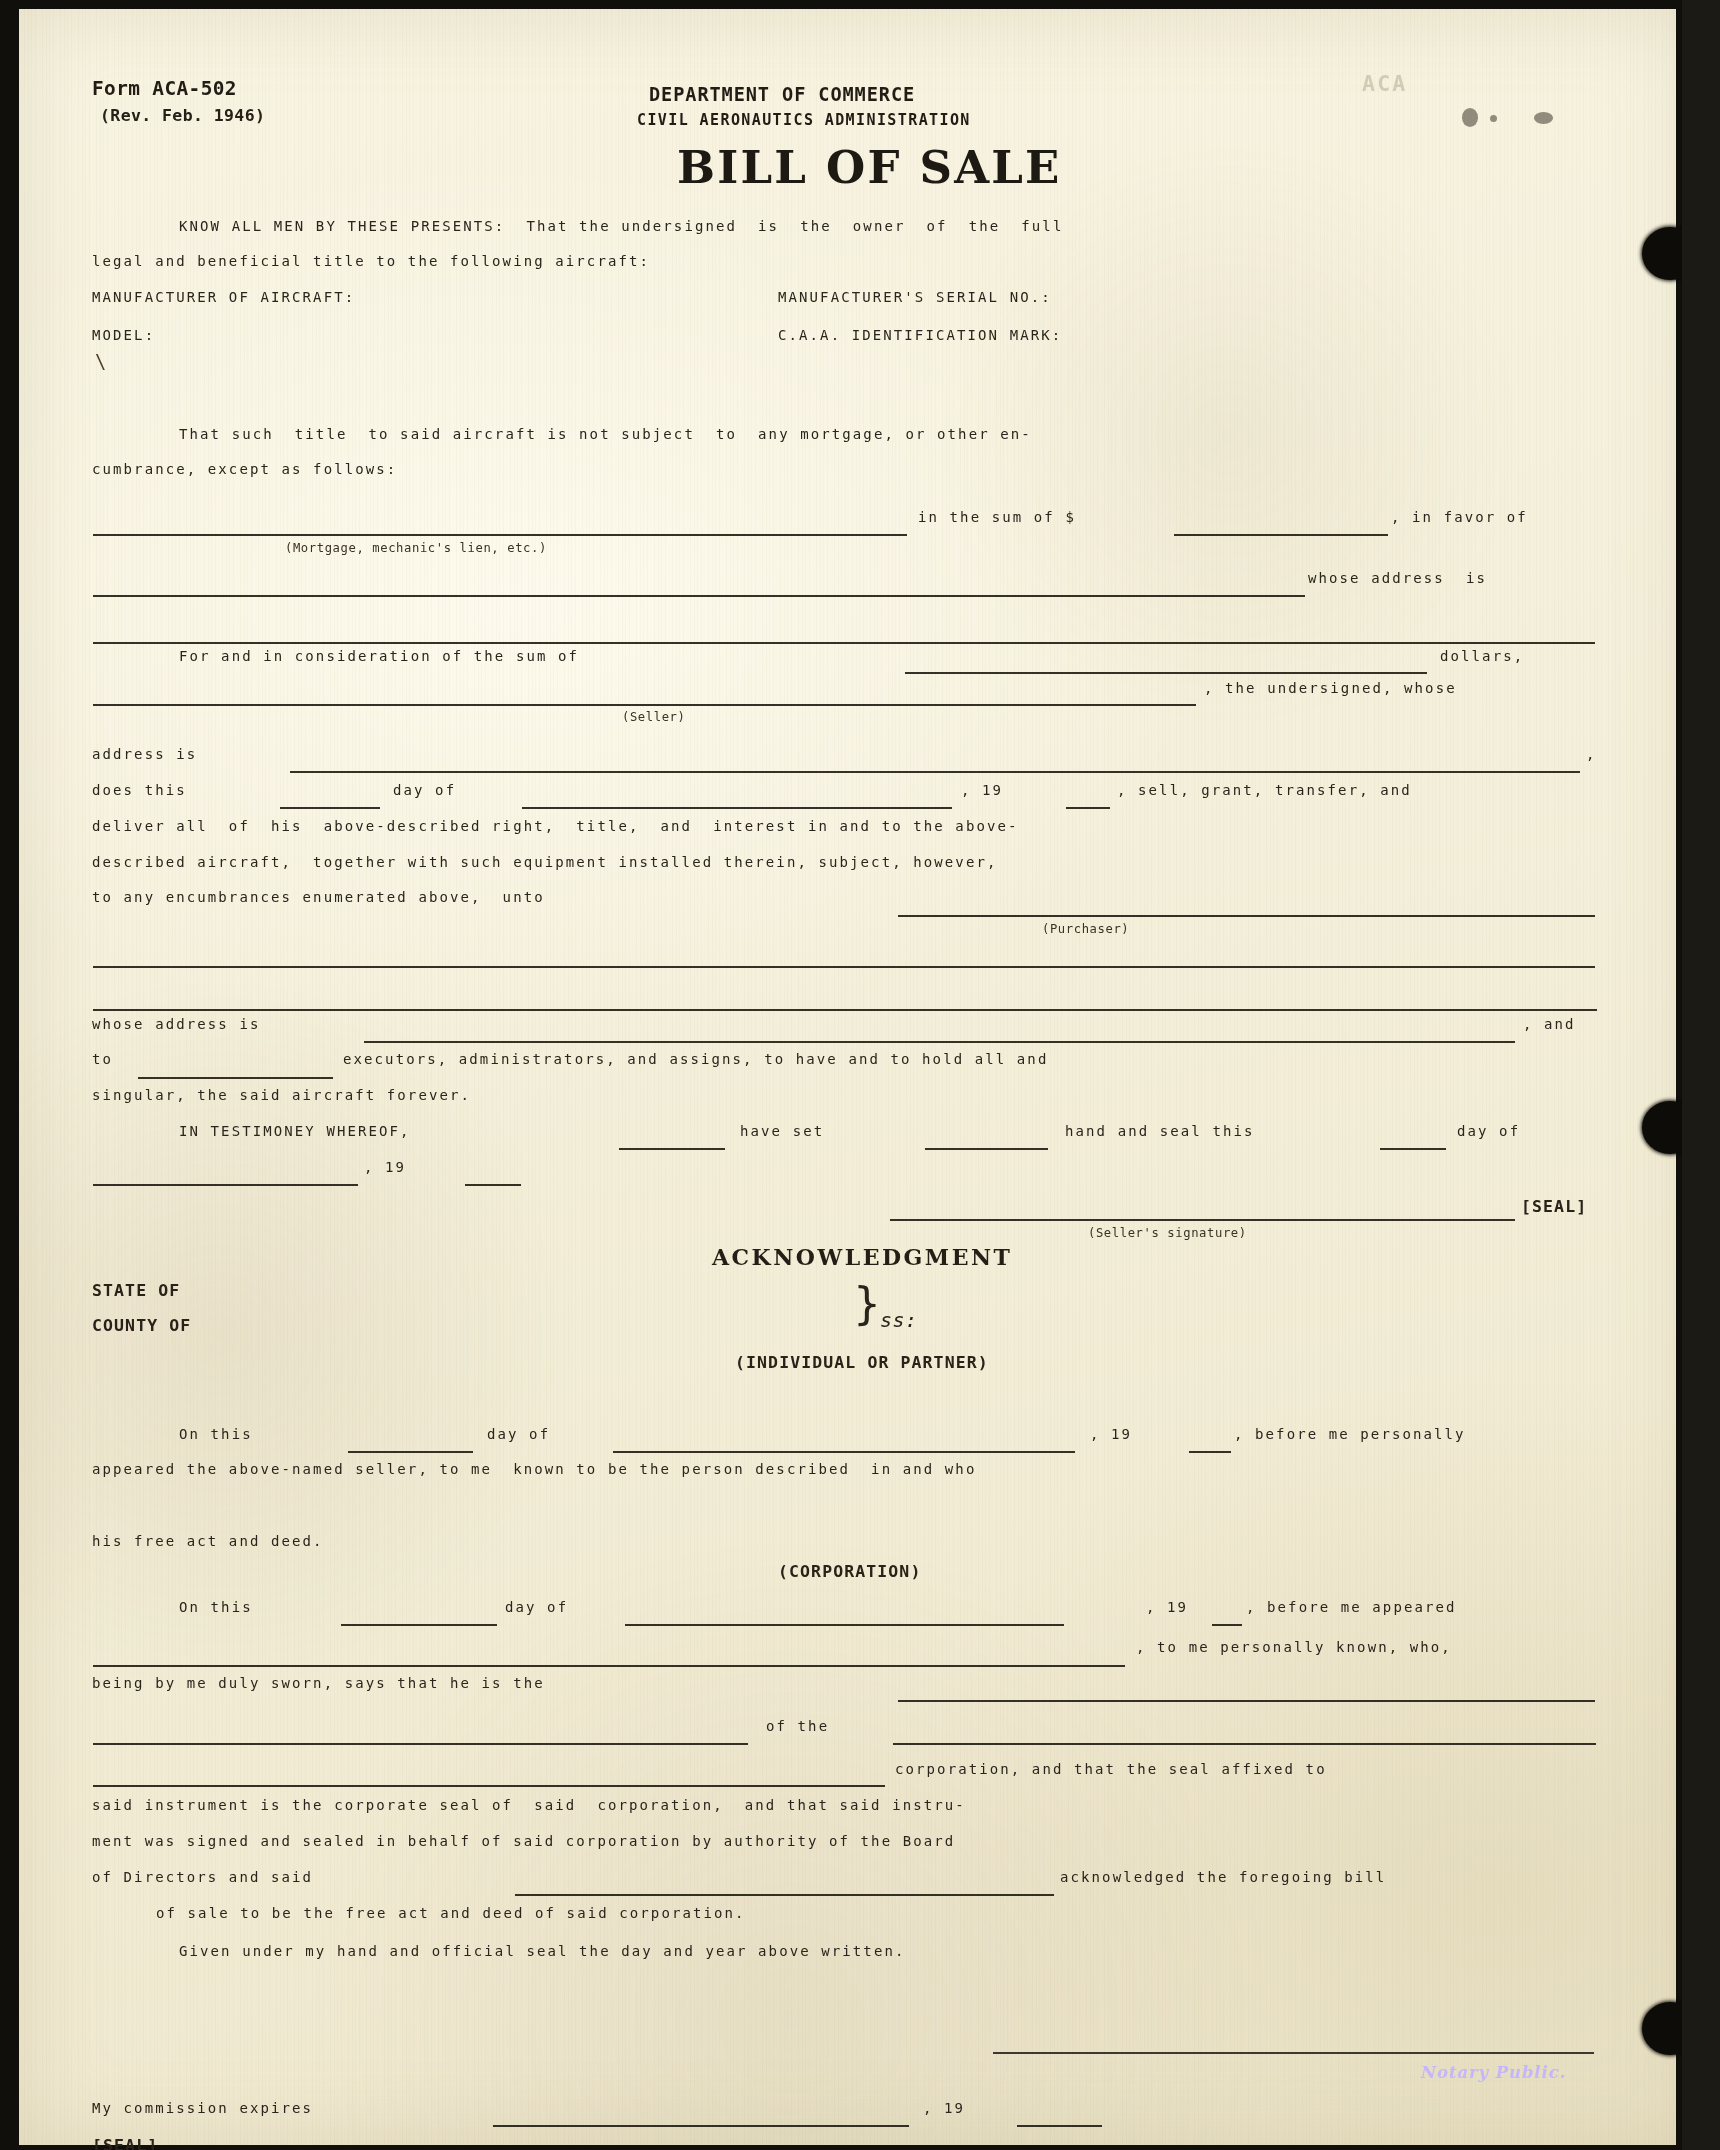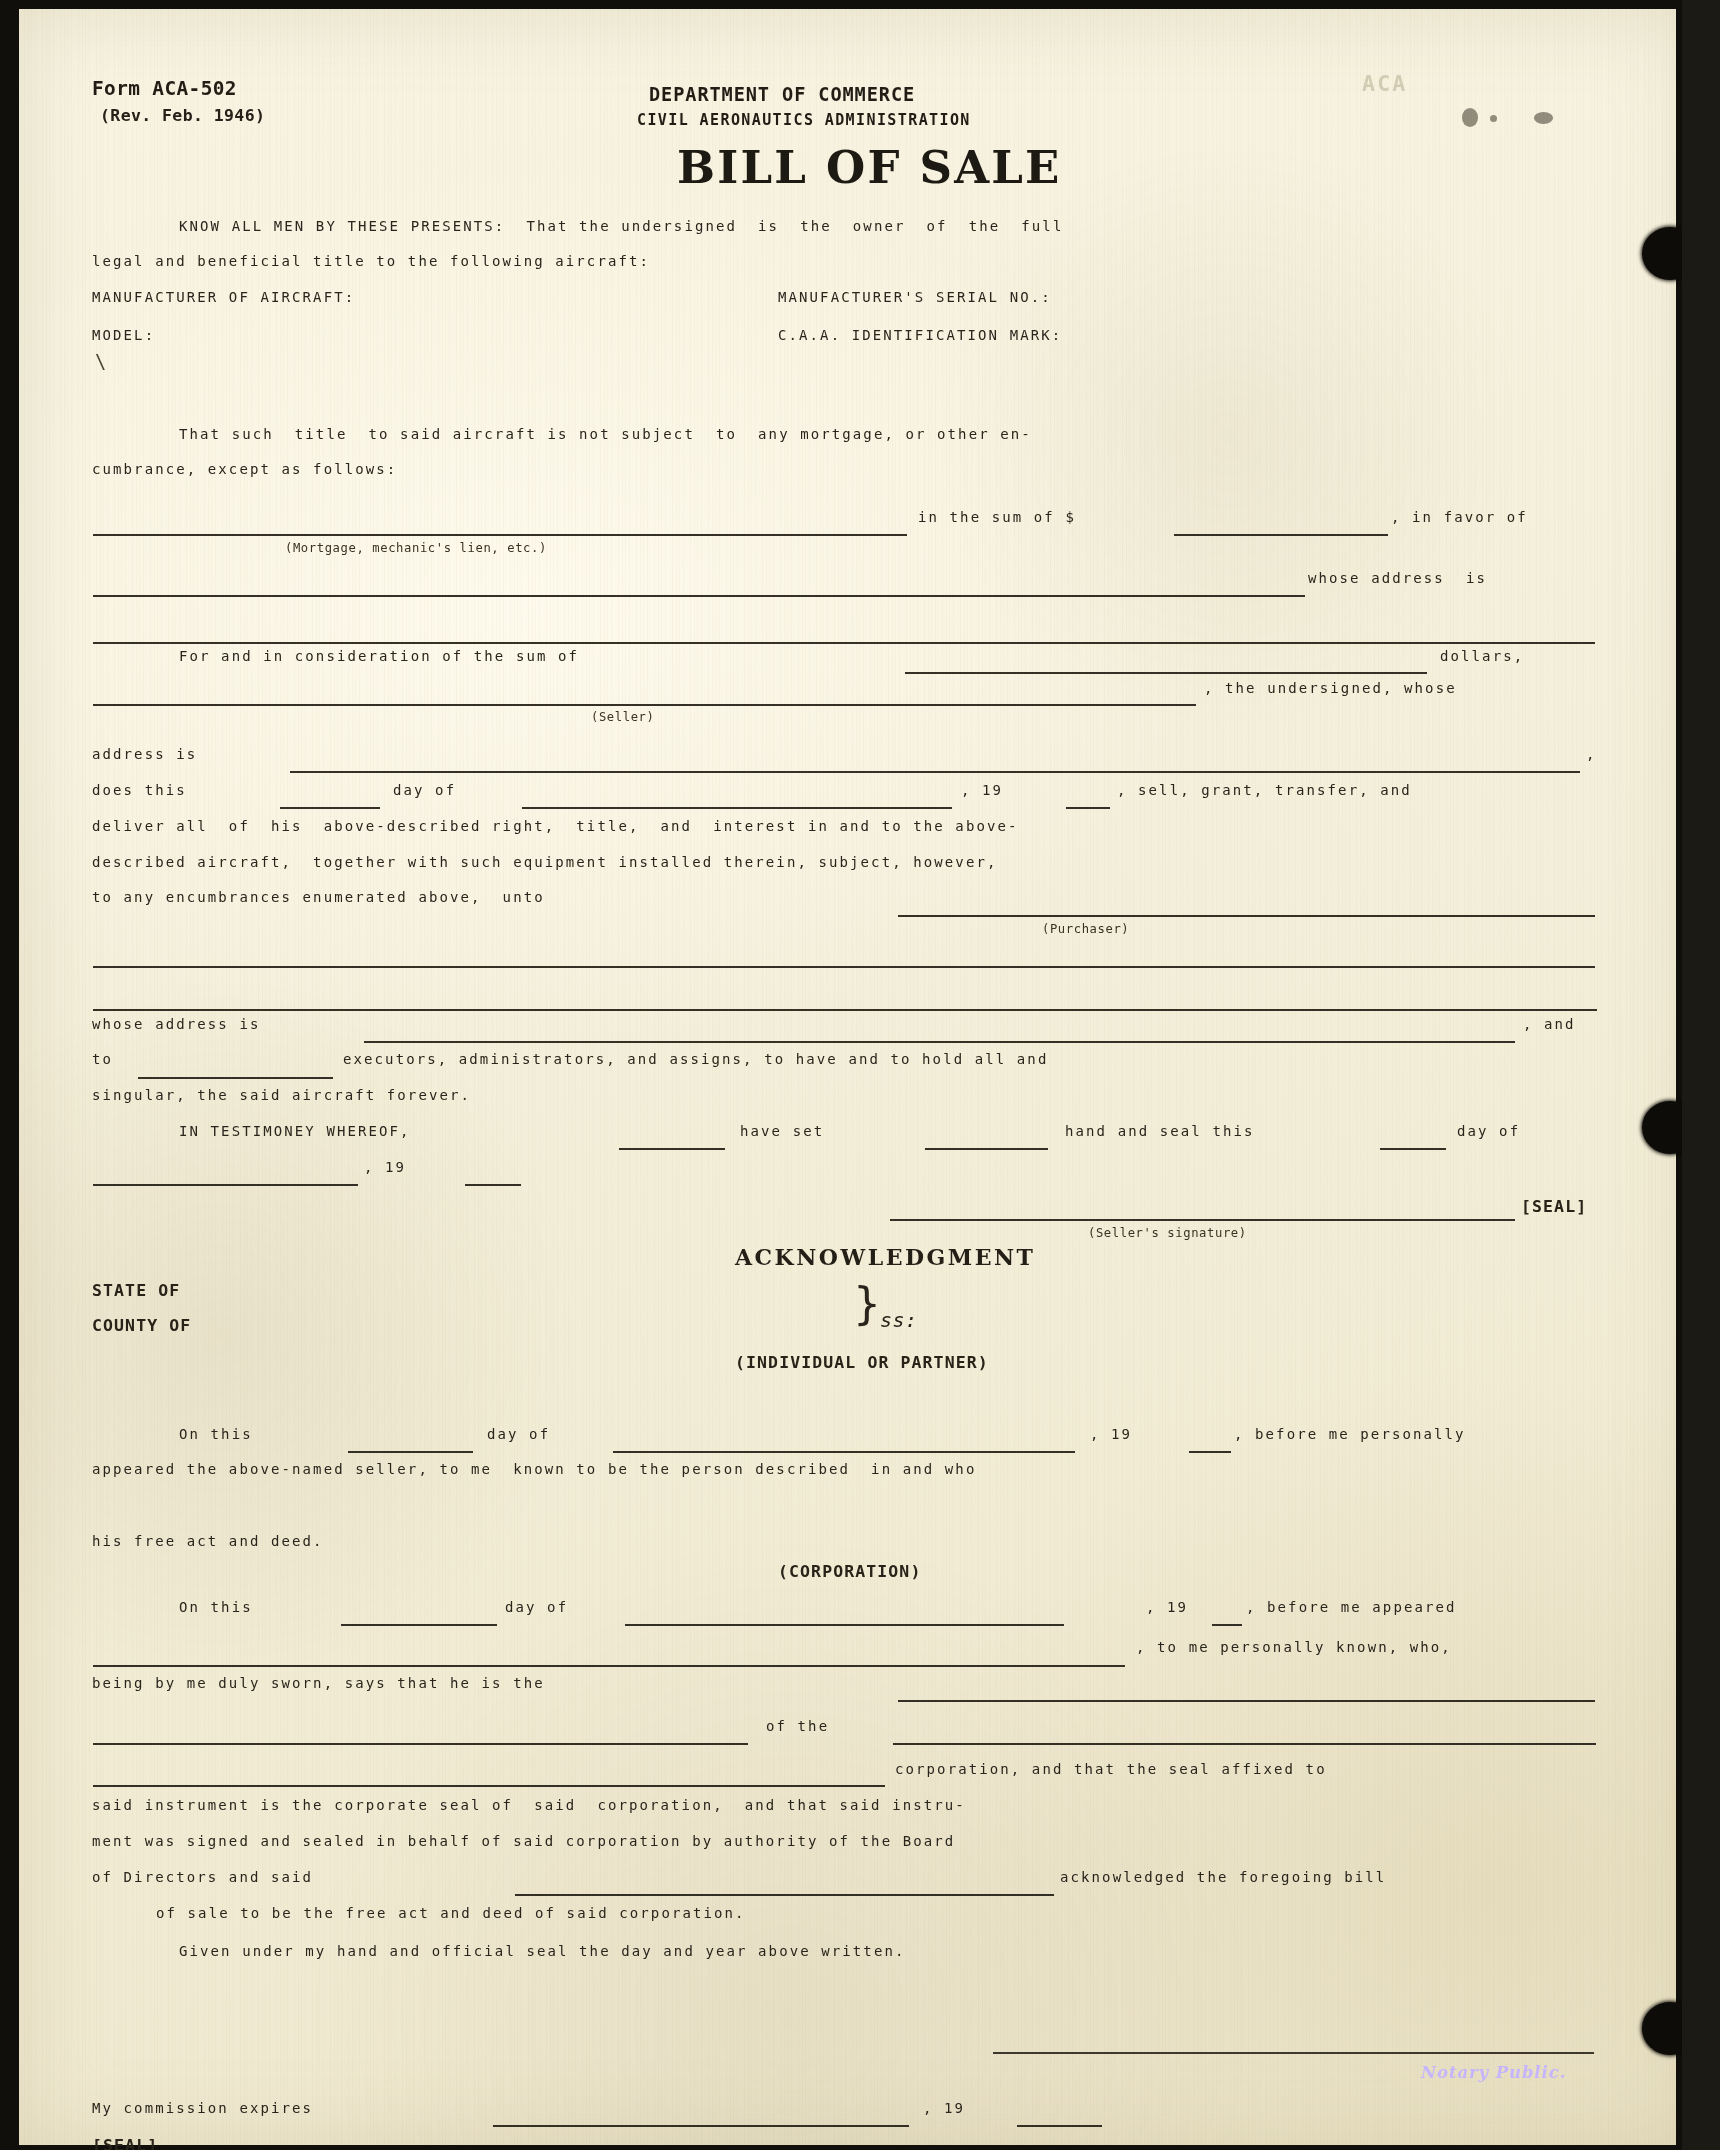--- a/index.html
+++ b/index.html
@@ -122,21 +122,21 @@
     <div class="rule" style="left:93px;top:595px;width:1212px;"></div>
     <div class="t bodyw" style="left:1308px;top:571px;">whose address  is</div>
     <div class="rule" style="left:93px;top:642px;width:1502px;"></div>
 
     <div class="t bodyw" style="left:179px;top:649px;">For and in consideration of the sum of</div>
     <div class="rule" style="left:905px;top:672px;width:522px;"></div>
     <div class="t bodyw" style="left:1440px;top:649px;">dollars,</div>
 
     <div class="rule" style="left:93px;top:704px;width:1103px;"></div>
     <div class="t bodyw" style="left:1204px;top:681px;">, the undersigned, whose</div>
-    <div class="t tiny" style="left:591px;top:711px;">(Seller)</div>
+    <div class="t tiny" style="left:622px;top:711px;">(Seller)</div>
 
     <div class="t bodyw" style="left:92px;top:747px;">address is</div>
     <div class="rule" style="left:290px;top:771px;width:1290px;"></div>
     <div class="t bodyw" style="left:1586px;top:747px;">,</div>
 
     <div class="t bodyw" style="left:92px;top:783px;">does this</div>
     <div class="rule" style="left:280px;top:807px;width:100px;"></div>
     <div class="t bodyw" style="left:393px;top:783px;">day of</div>
     <div class="rule" style="left:522px;top:807px;width:430px;"></div>
     <div class="t bodyw" style="left:961px;top:783px;">, 19</div>
@@ -170,21 +170,21 @@
     <div class="t bodyw" style="left:1457px;top:1124px;">day of</div>
 
     <div class="rule" style="left:93px;top:1184px;width:265px;"></div>
     <div class="t bodyw" style="left:364px;top:1160px;">, 19</div>
     <div class="rule" style="left:465px;top:1184px;width:56px;"></div>
 
     <div class="rule" style="left:890px;top:1219px;width:625px;"></div>
     <div class="t capsm" style="left:1521px;top:1199px;">[SEAL]</div>
     <div class="t tiny" style="left:1088px;top:1227px;">(Seller's signature)</div>
 
-    <div class="t sect" style="left:712px;top:1246px;margin-left:23px;">ACKNOWLEDGMENT</div>
+    <div class="t sect" style="left:712px;top:1246px;">ACKNOWLEDGMENT</div>
 
     <div class="t capsm" style="left:92px;top:1283px;">STATE OF</div>
     <div class="t capsm" style="left:92px;top:1318px;">COUNTY OF</div>
     <div class="brace" style="left:853px;top:1282px;">}</div>
     <div class="t body" style="left:880px;top:1310px;font-style:italic;font-size:20px;">ss:</div>
     <div class="t capsm" style="left:735px;top:1355px;">(INDIVIDUAL OR PARTNER)</div>
 
     <div class="t bodyw" style="left:179px;top:1427px;">On this</div>
     <div class="rule" style="left:348px;top:1451px;width:125px;"></div>
     <div class="t bodyw" style="left:487px;top:1427px;">day of</div>

